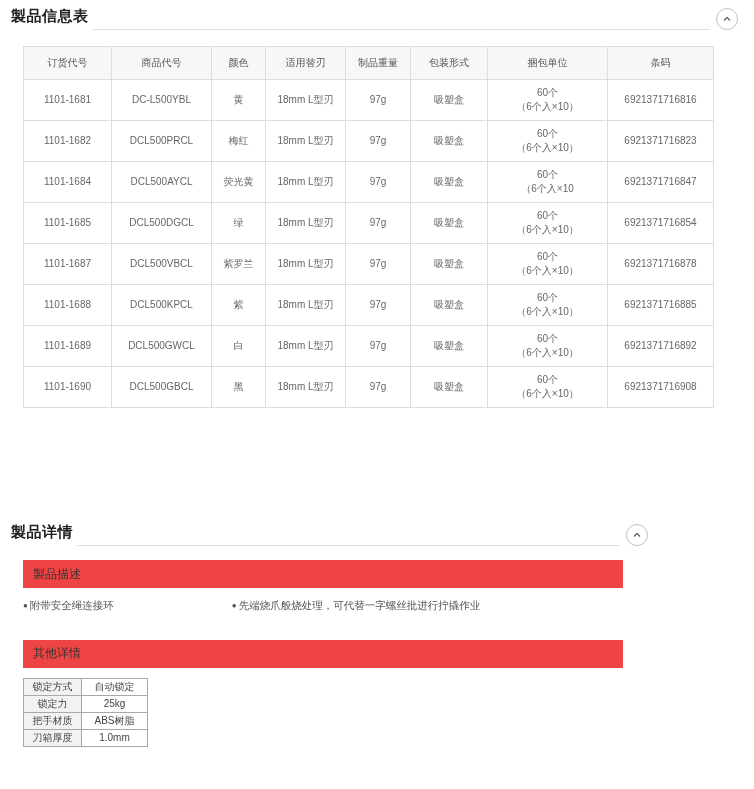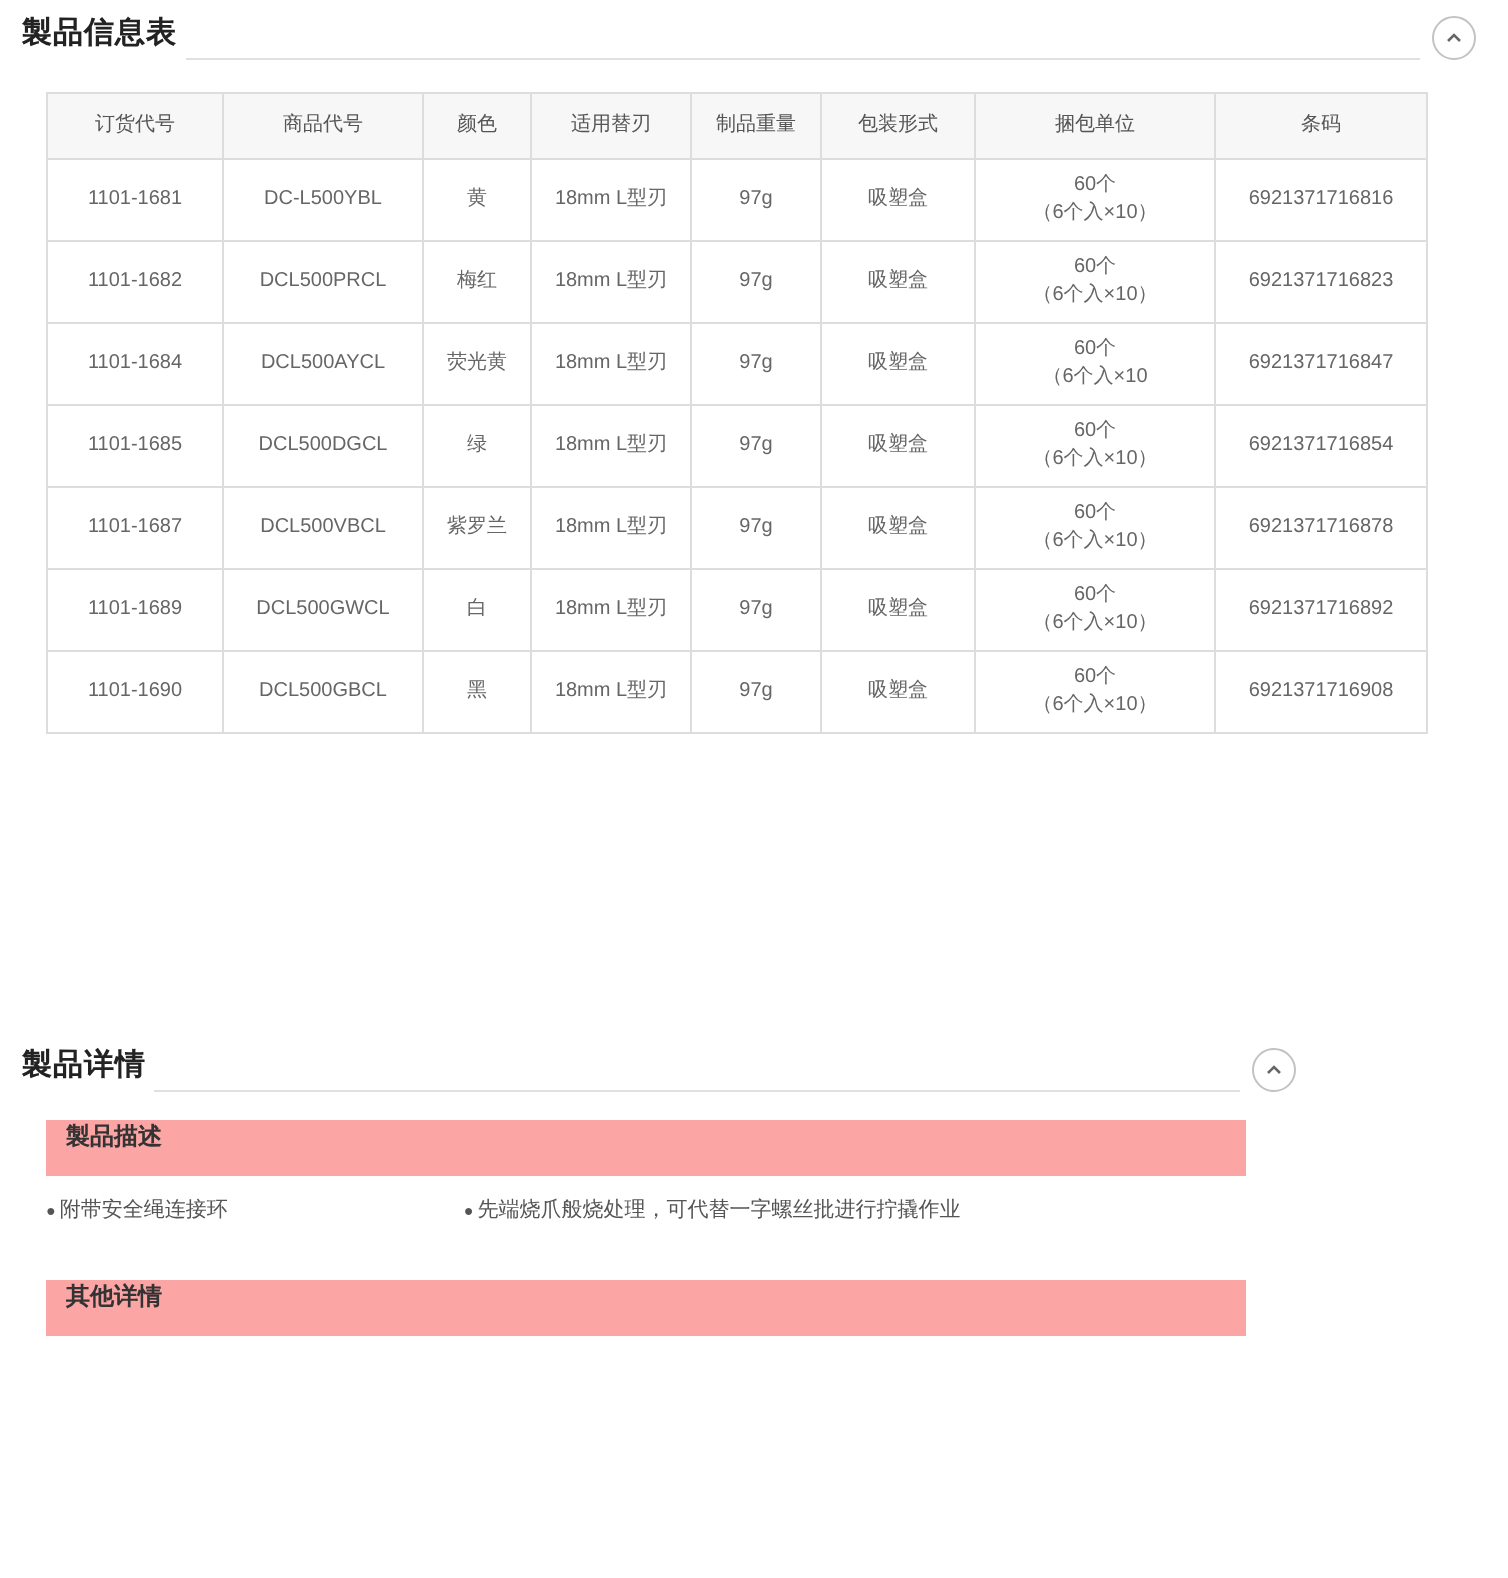--- a/index.html
+++ b/index.html
@@ -69,24 +69,24 @@
   table.info col.c6 { width: 77px; }
   table.info col.c7 { width: 120px; }
   table.info col.c8 { width: 106px; }
   .unit-line { display: block; line-height: 1.4; }
 
   
   .details-wrap { position: absolute; top: 516px; left: 0; width: 664px; }
   .band {
     margin: 0 41px 0 23px;
     height: 28px;
-    background: #fca5a5;
-    display: flex; 
+    background: #ef4444;
+    display: flex; align-items: center;
     padding-left: 10px;
-    font-size: 12px; font-weight: bold; color: #333;
+    font-size: 12px; font-weight: normal; color: #333;
   }
   .band.first { margin-top: 14px; }
   .bullets {
     margin: 10px 41px 0 23px;
     display: flex;
     font-size: 10.5px; color: #555;
   }
   .bullet-item { display: flex; align-items: flex-start; line-height: 1.5; }
   .bullet-item.second { margin-left: 118px; }
   .bullet-dot { margin-right: 2px; font-size: 8px; line-height: 1.9; color: #555; }
@@ -208,20 +208,33 @@
           <td>18mm L型刃</td>
           <td>97g</td>
           <td>吸塑盒</td>
           <td>
             <span class="unit-line">60个</span>
             <span class="unit-line">（6个入×10）</span>
           </td>
           <td>6921371716878</td>
         </tr>
         <tr>
+          <td>1101-1688</td>
+          <td>DCL500KPCL</td>
+          <td>紫</td>
+          <td>18mm L型刃</td>
+          <td>97g</td>
+          <td>吸塑盒</td>
+          <td>
+            <span class="unit-line">60个</span>
+            <span class="unit-line">（6个入×10）</span>
+          </td>
+          <td>6921371716885</td>
+        </tr>
+        <tr>
           <td>1101-1689</td>
           <td>DCL500GWCL</td>
           <td>白</td>
           <td>18mm L型刃</td>
           <td>97g</td>
           <td>吸塑盒</td>
           <td>
             <span class="unit-line">60个</span>
             <span class="unit-line">（6个入×10）</span>
           </td>
@@ -268,15 +281,35 @@
       <span class="bullet-item second">
         <span class="bullet-dot">●</span>
         <span>先端烧爪般烧处理，可代替一字螺丝批进行拧撬作业</span>
       </span>
     </div>
 
     <div class="band other">
       <span>其他详情</span>
     </div>
 
+    <table class="specs">
+      <tbody id="specs-body">
+          <tr>
+            <td class="spec-label">锁定方式</td>
+            <td class="spec-value">自动锁定</td>
+          </tr>
+          <tr>
+            <td class="spec-label">锁定力</td>
+            <td class="spec-value">25kg</td>
+          </tr>
+          <tr>
+            <td class="spec-label">把手材质</td>
+            <td class="spec-value">ABS树脂</td>
+          </tr>
+          <tr>
+            <td class="spec-label">刀箱厚度</td>
+            <td class="spec-value">1.0mm</td>
+          </tr>
+        </tbody>
+    </table>
   </div>
 
 </div>
 
 </body></html>

